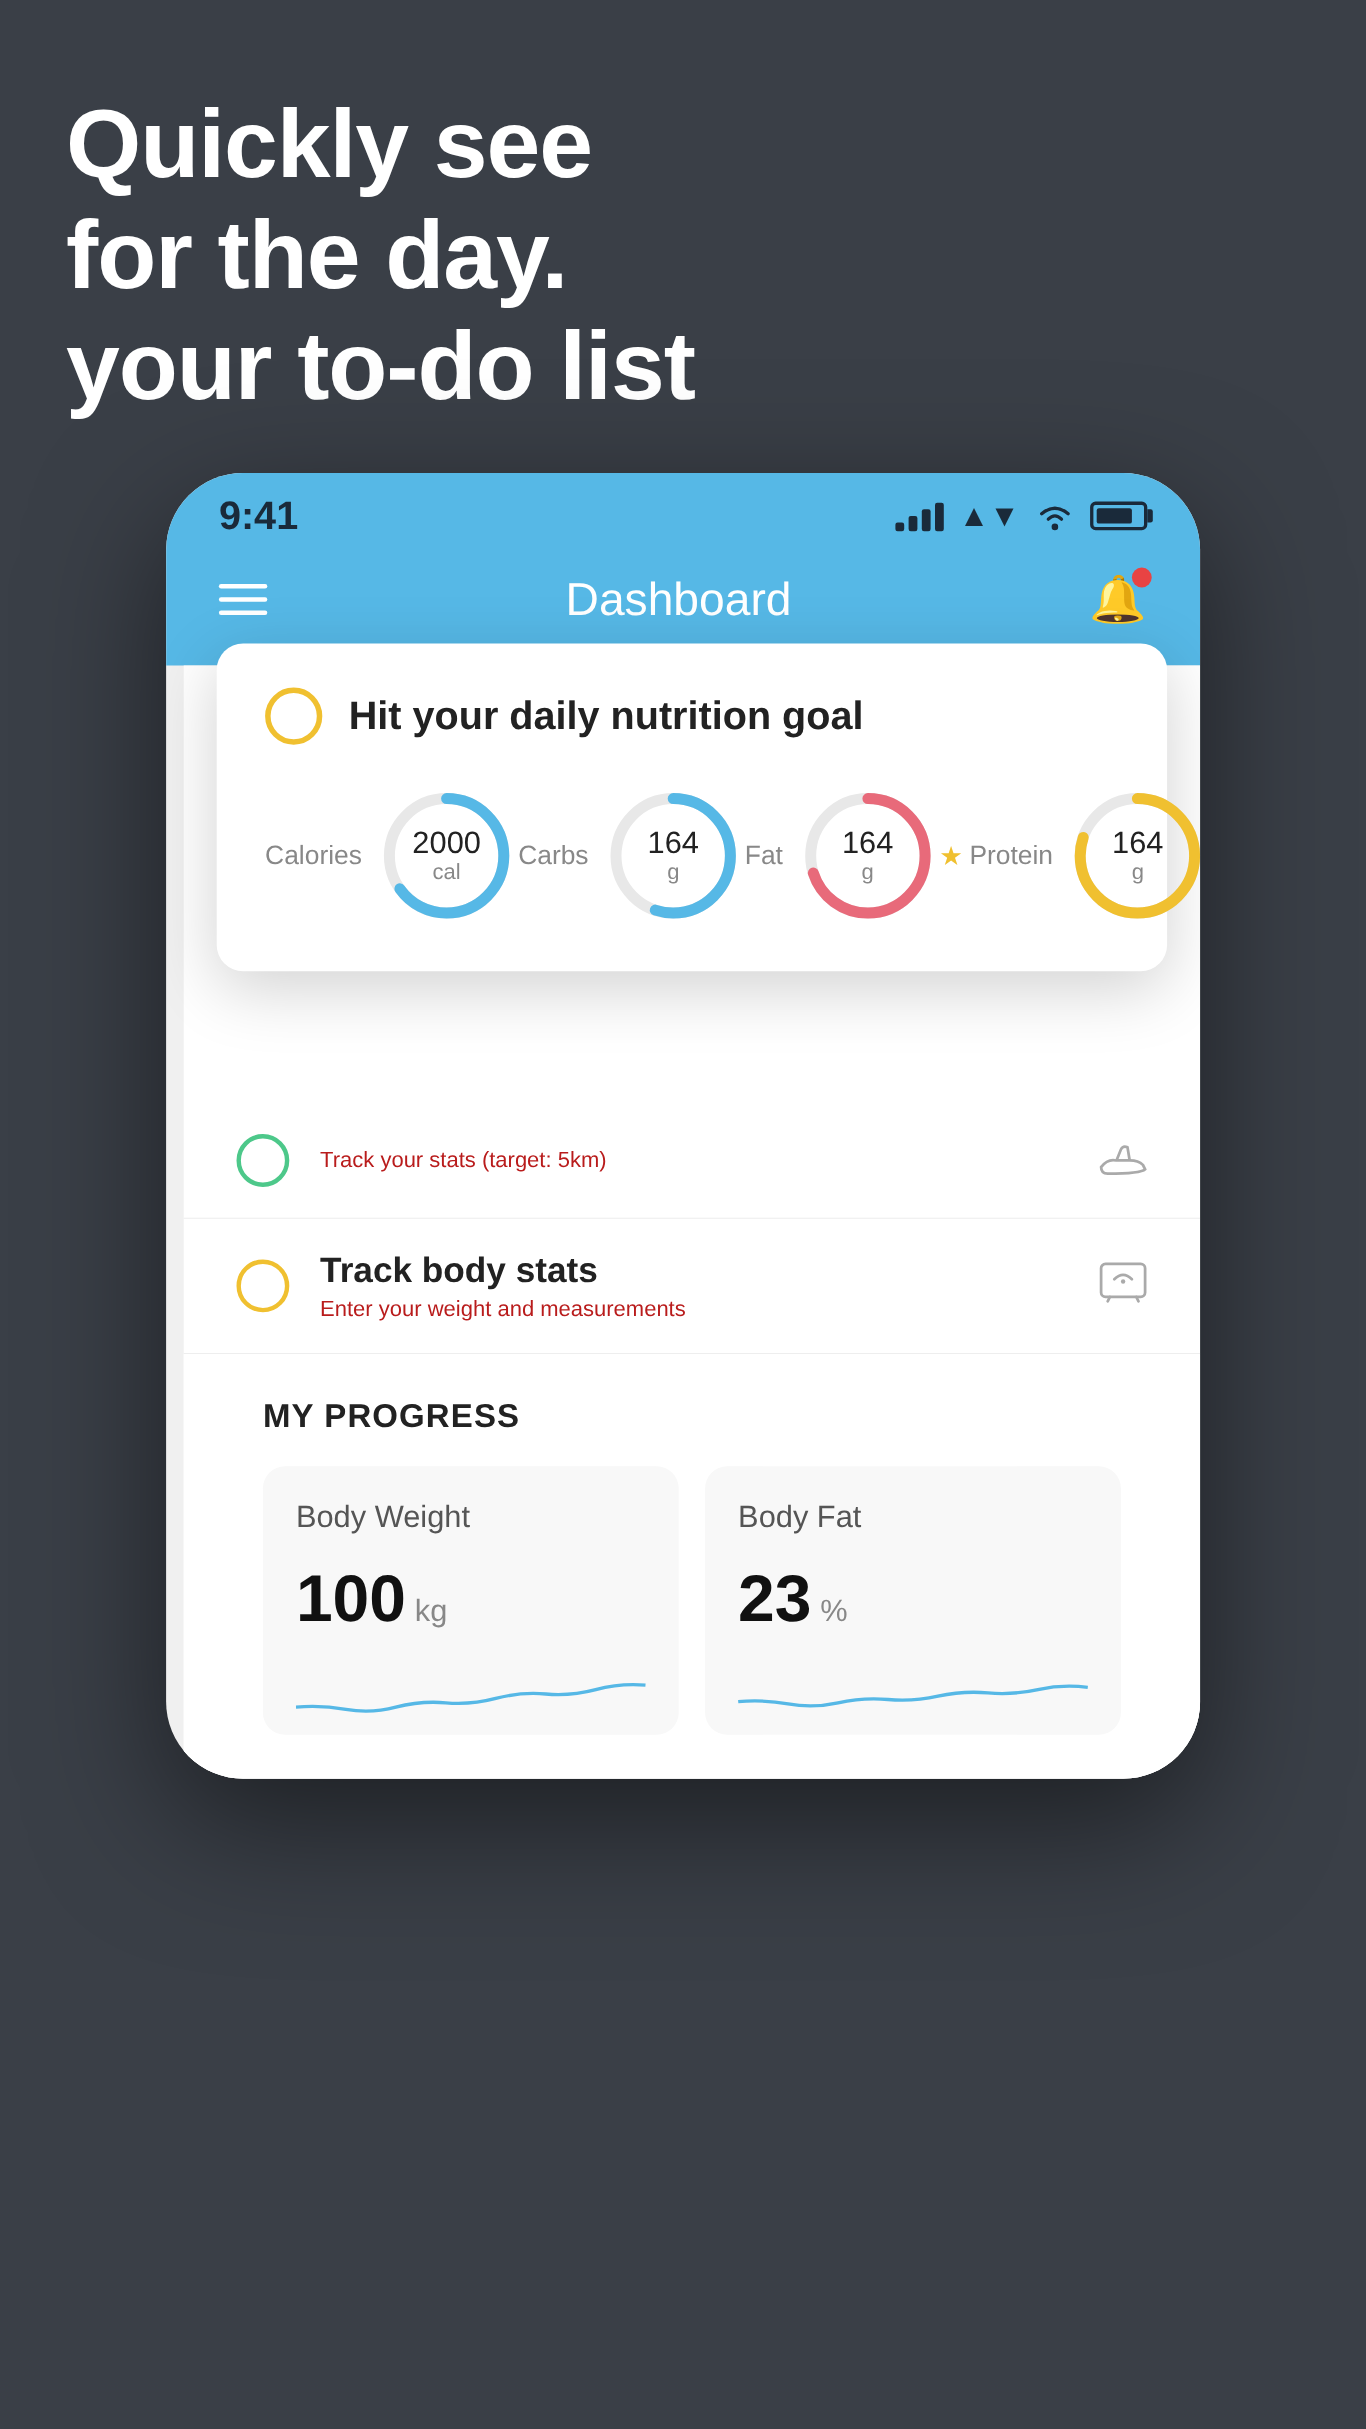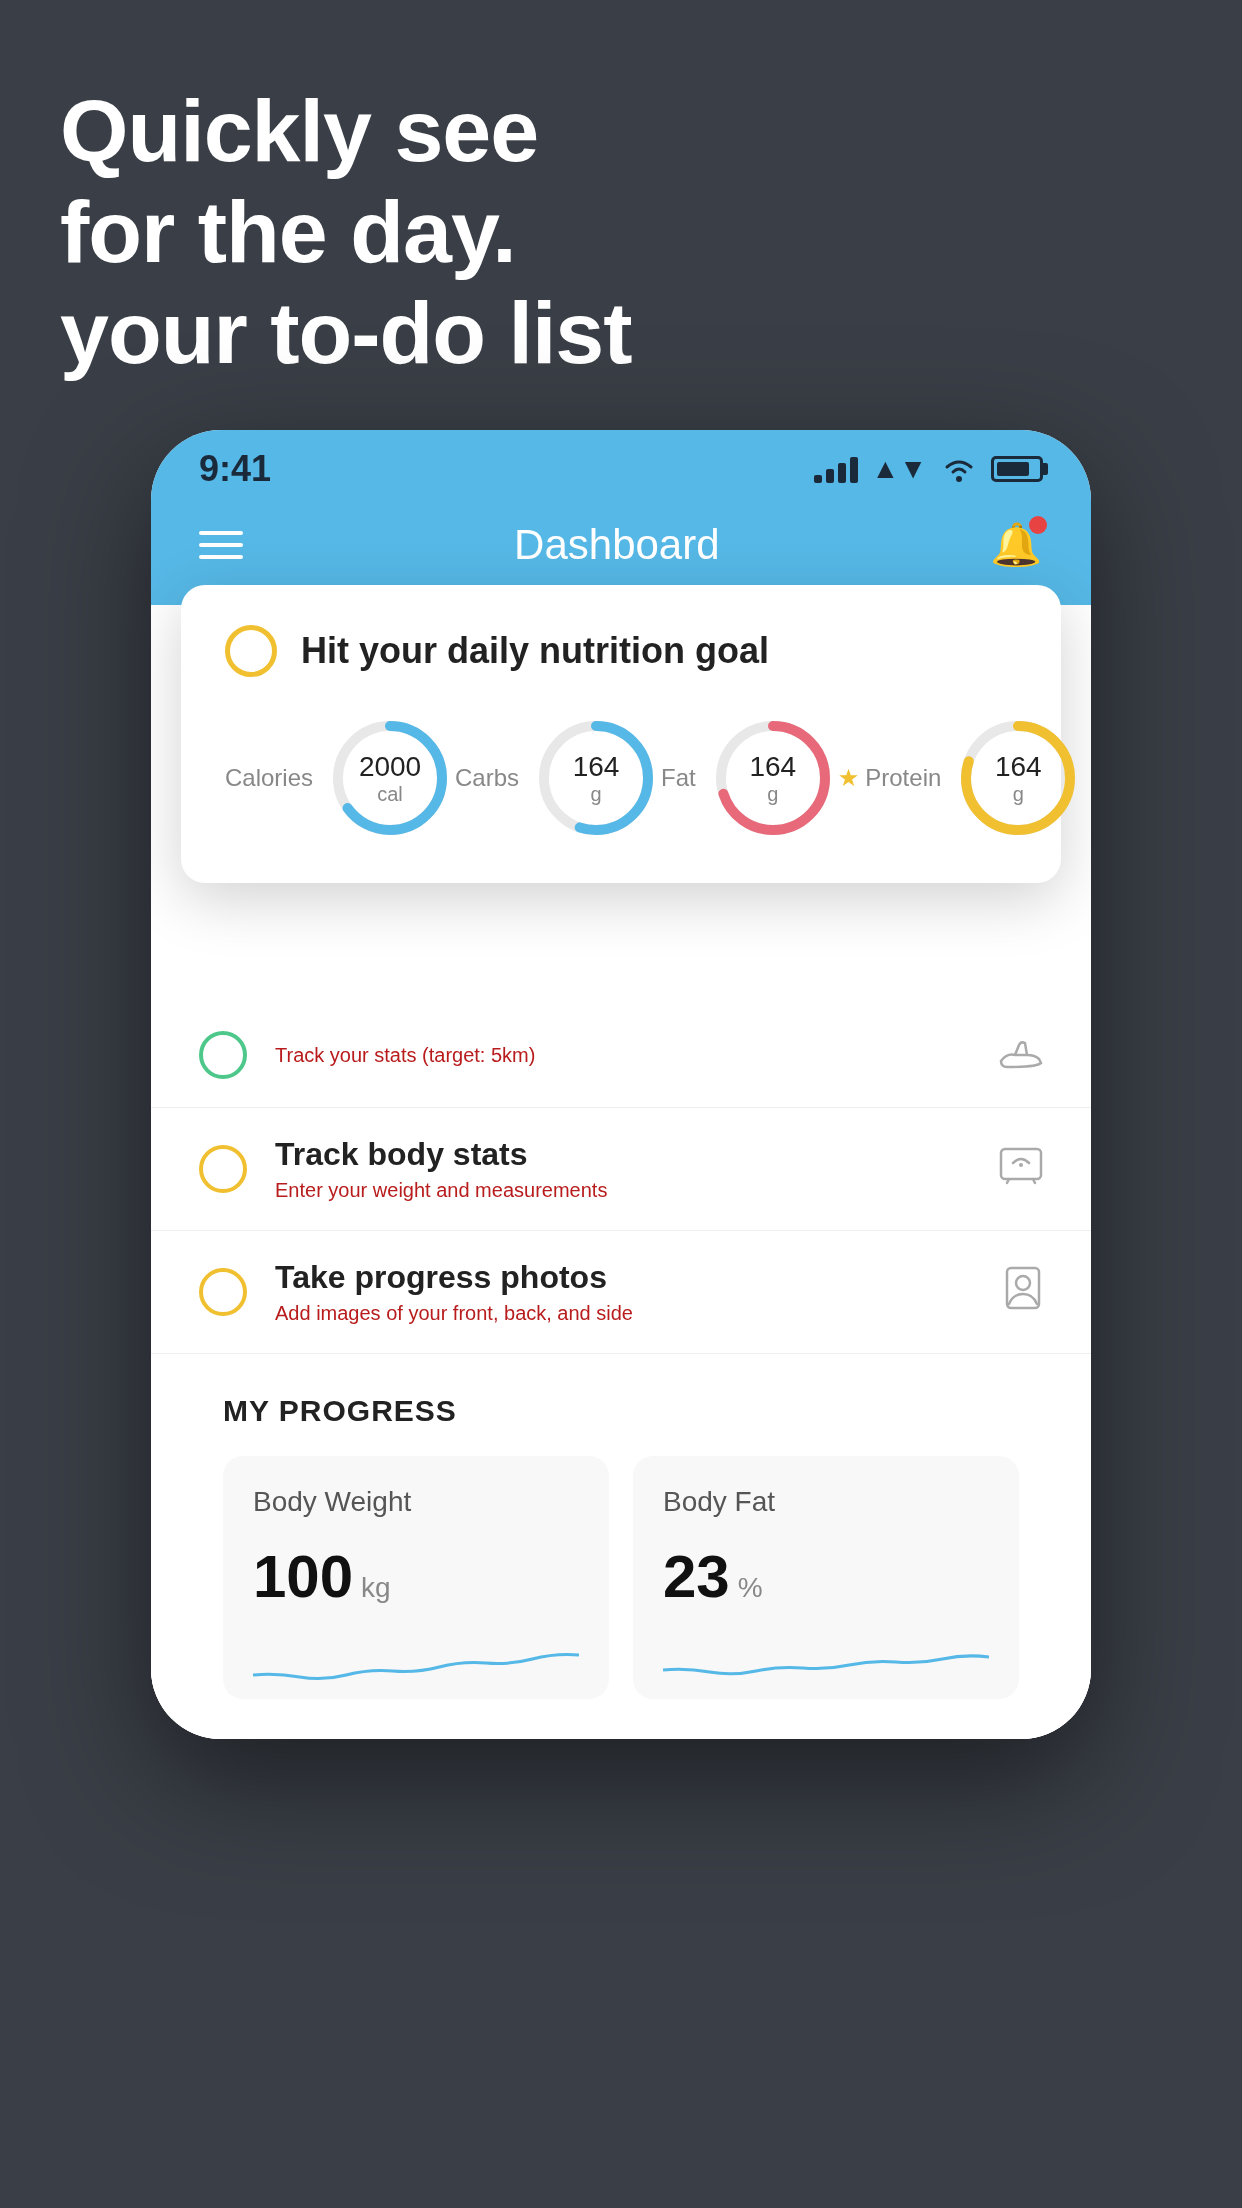--- a/index.html
+++ b/index.html
@@ -135,20 +135,21 @@
       width: 18px;
       height: 18px;
       background: #e84343;
       border-radius: 50%;
     }
 
     
     .phone-content {
       background: white;
       position: relative;
+      margin-left: 16px;
     }
 
     
     .section-header {
       padding: 36px 48px 28px;
       font-size: 30px;
       font-weight: 800;
       color: #222;
       letter-spacing: 1px;
       text-transform: uppercase;
@@ -476,35 +477,20 @@
         <div class="task-icon">
           <svg width="44" height="40" viewBox="0 0 44 40" fill="none">
             <rect x="2" y="4" width="40" height="30" rx="4" stroke="#aaa" stroke-width="2.5" fill="none"></rect>
             <path d="M10 34 L8 38 M34 34 L36 38" stroke="#aaa" stroke-width="2.5" stroke-linecap="round"></path>
             <path d="M14 18 Q22 10 30 18" stroke="#aaa" stroke-width="2.5" fill="none" stroke-linecap="round"></path>
             <circle cx="22" cy="20" r="2" fill="#aaa"></circle>
           </svg>
         </div>
       </div>
 
-      <div class="task-item">
-        <div class="task-circle task-circle-yellow">
-        </div>
-        <div class="task-info">
-          <div class="task-name">Take progress photos</div>
-          <div class="task-desc">Add images of your front, back, and side</div>
-        </div>
-        <div class="task-icon">
-          <svg width="40" height="44" viewBox="0 0 40 44" fill="none">
-            <rect x="4" y="2" width="32" height="40" rx="4" stroke="#aaa" stroke-width="2.5" fill="none"></rect>
-            <circle cx="20" cy="17" r="7" stroke="#aaa" stroke-width="2.5" fill="none"></circle>
-            <path d="M6 38 Q10 28 20 28 Q30 28 34 38" stroke="#aaa" stroke-width="2.5" fill="none" stroke-linecap="round"></path>
-          </svg>
-        </div>
-      </div>
 
     </div>
 
     <div class="progress-section">
       <div class="progress-title">MY PROGRESS</div>
       <div class="progress-cards">
 
         <div class="progress-card">
           <div class="progress-card-title">Body Weight</div>
           <div class="progress-value-row">

